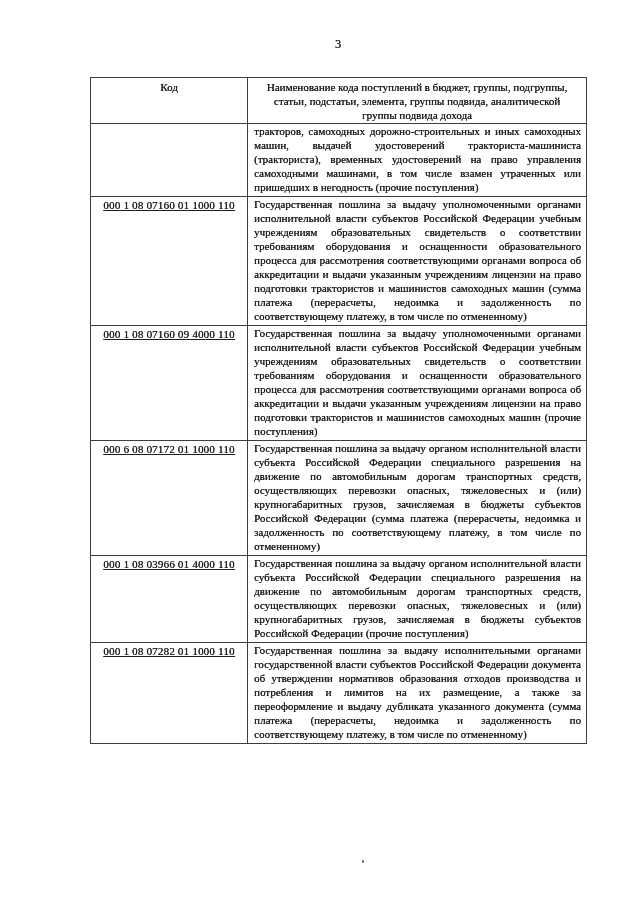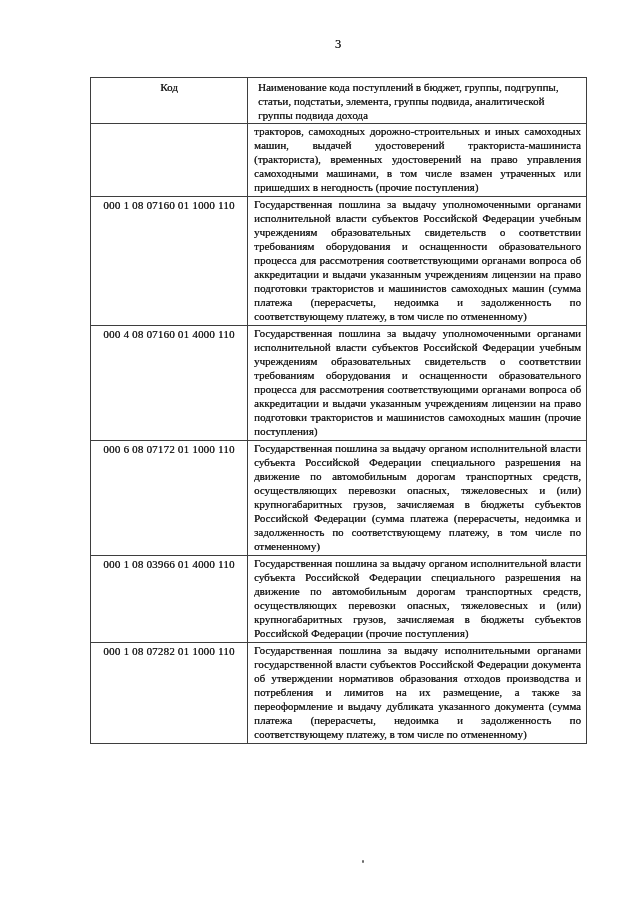--- a/index.html
+++ b/index.html
@@ -42,28 +42,29 @@
     font-weight: normal;
     text-shadow: 0.25px 0 0 currentColor;
   }
   col.c-code { width: 157px; }
   col.c-name { width: 339px; }
   th.h-code {
     text-align: center;
     padding: 2px 4px 1px;
   }
   th.h-name {
-    text-align: left;
+    text-align: center;
     padding: 2px 10px 1px;
   }
   td.code-cell {
     text-align: center;
     white-space: nowrap;
     padding: 1px 2px 1px;
     letter-spacing: 0.2px;
+    text-decoration: underline;
   }
   td.name-cell {
     text-align: justify;
     padding: 0px 5px 2px 6px;
   }
   .speck {
     position: absolute;
     left: 362px;
     top: 860px;
     width: 2px;
@@ -91,21 +92,21 @@
   <tbody>
     <tr>
       <td class="code-cell"></td>
       <td class="name-cell">тракторов, самоходных дорожно-строительных и иных самоходных машин, выдачей удостоверений тракториста-машиниста (тракториста), временных удостоверений на право управления самоходными машинами, в том числе взамен утраченных или пришедших в негодность (прочие поступления)</td>
     </tr>
     <tr>
       <td class="code-cell">000 1 08 07160 01 1000 110</td>
       <td class="name-cell">Государственная пошлина за выдачу уполномоченными органами исполнительной власти субъектов Российской Федерации учебным учреждениям образовательных свидетельств о соответствии требованиям оборудования и оснащенности образовательного процесса для рассмотрения соответствующими органами вопроса об аккредитации и выдачи указанным учреждениям лицензии на право подготовки трактористов и машинистов самоходных машин (сумма платежа (перерасчеты, недоимка и задолженность по соответствующему платежу, в том числе по отмененному)</td>
     </tr>
     <tr>
-      <td class="code-cell">000 4 08 07160 01 4000 110</td>
+      <td class="code-cell">000 1 08 07160 09 4000 110</td>
       <td class="name-cell">Государственная пошлина за выдачу уполномоченными органами исполнительной власти субъектов Российской Федерации учебным учреждениям образовательных свидетельств о соответствии требованиям оборудования и оснащенности образовательного процесса для рассмотрения соответствующими органами вопроса об аккредитации и выдачи указанным учреждениям лицензии на право подготовки трактористов и машинистов самоходных машин (прочие поступления)</td>
     </tr>
     <tr>
       <td class="code-cell">000 6 08 07172 01 1000 110</td>
       <td class="name-cell">Государственная пошлина за выдачу органом исполнительной власти субъекта Российской Федерации специального разрешения на движение по автомобильным дорогам транспортных средств, осуществляющих перевозки опасных, тяжеловесных и (или) крупногабаритных грузов, зачисляемая в бюджеты субъектов Российской Федерации (сумма платежа (перерасчеты, недоимка и задолженность по соответствующему платежу, в том числе по отмененному)</td>
     </tr>
     <tr>
       <td class="code-cell">000 1 08 03966 01 4000 110</td>
       <td class="name-cell">Государственная пошлина за выдачу органом исполнительной власти субъекта Российской Федерации специального разрешения на движение по автомобильным дорогам транспортных средств, осуществляющих перевозки опасных, тяжеловесных и (или) крупногабаритных грузов, зачисляемая в бюджеты субъектов Российской Федерации (прочие поступления)</td>
     </tr>

